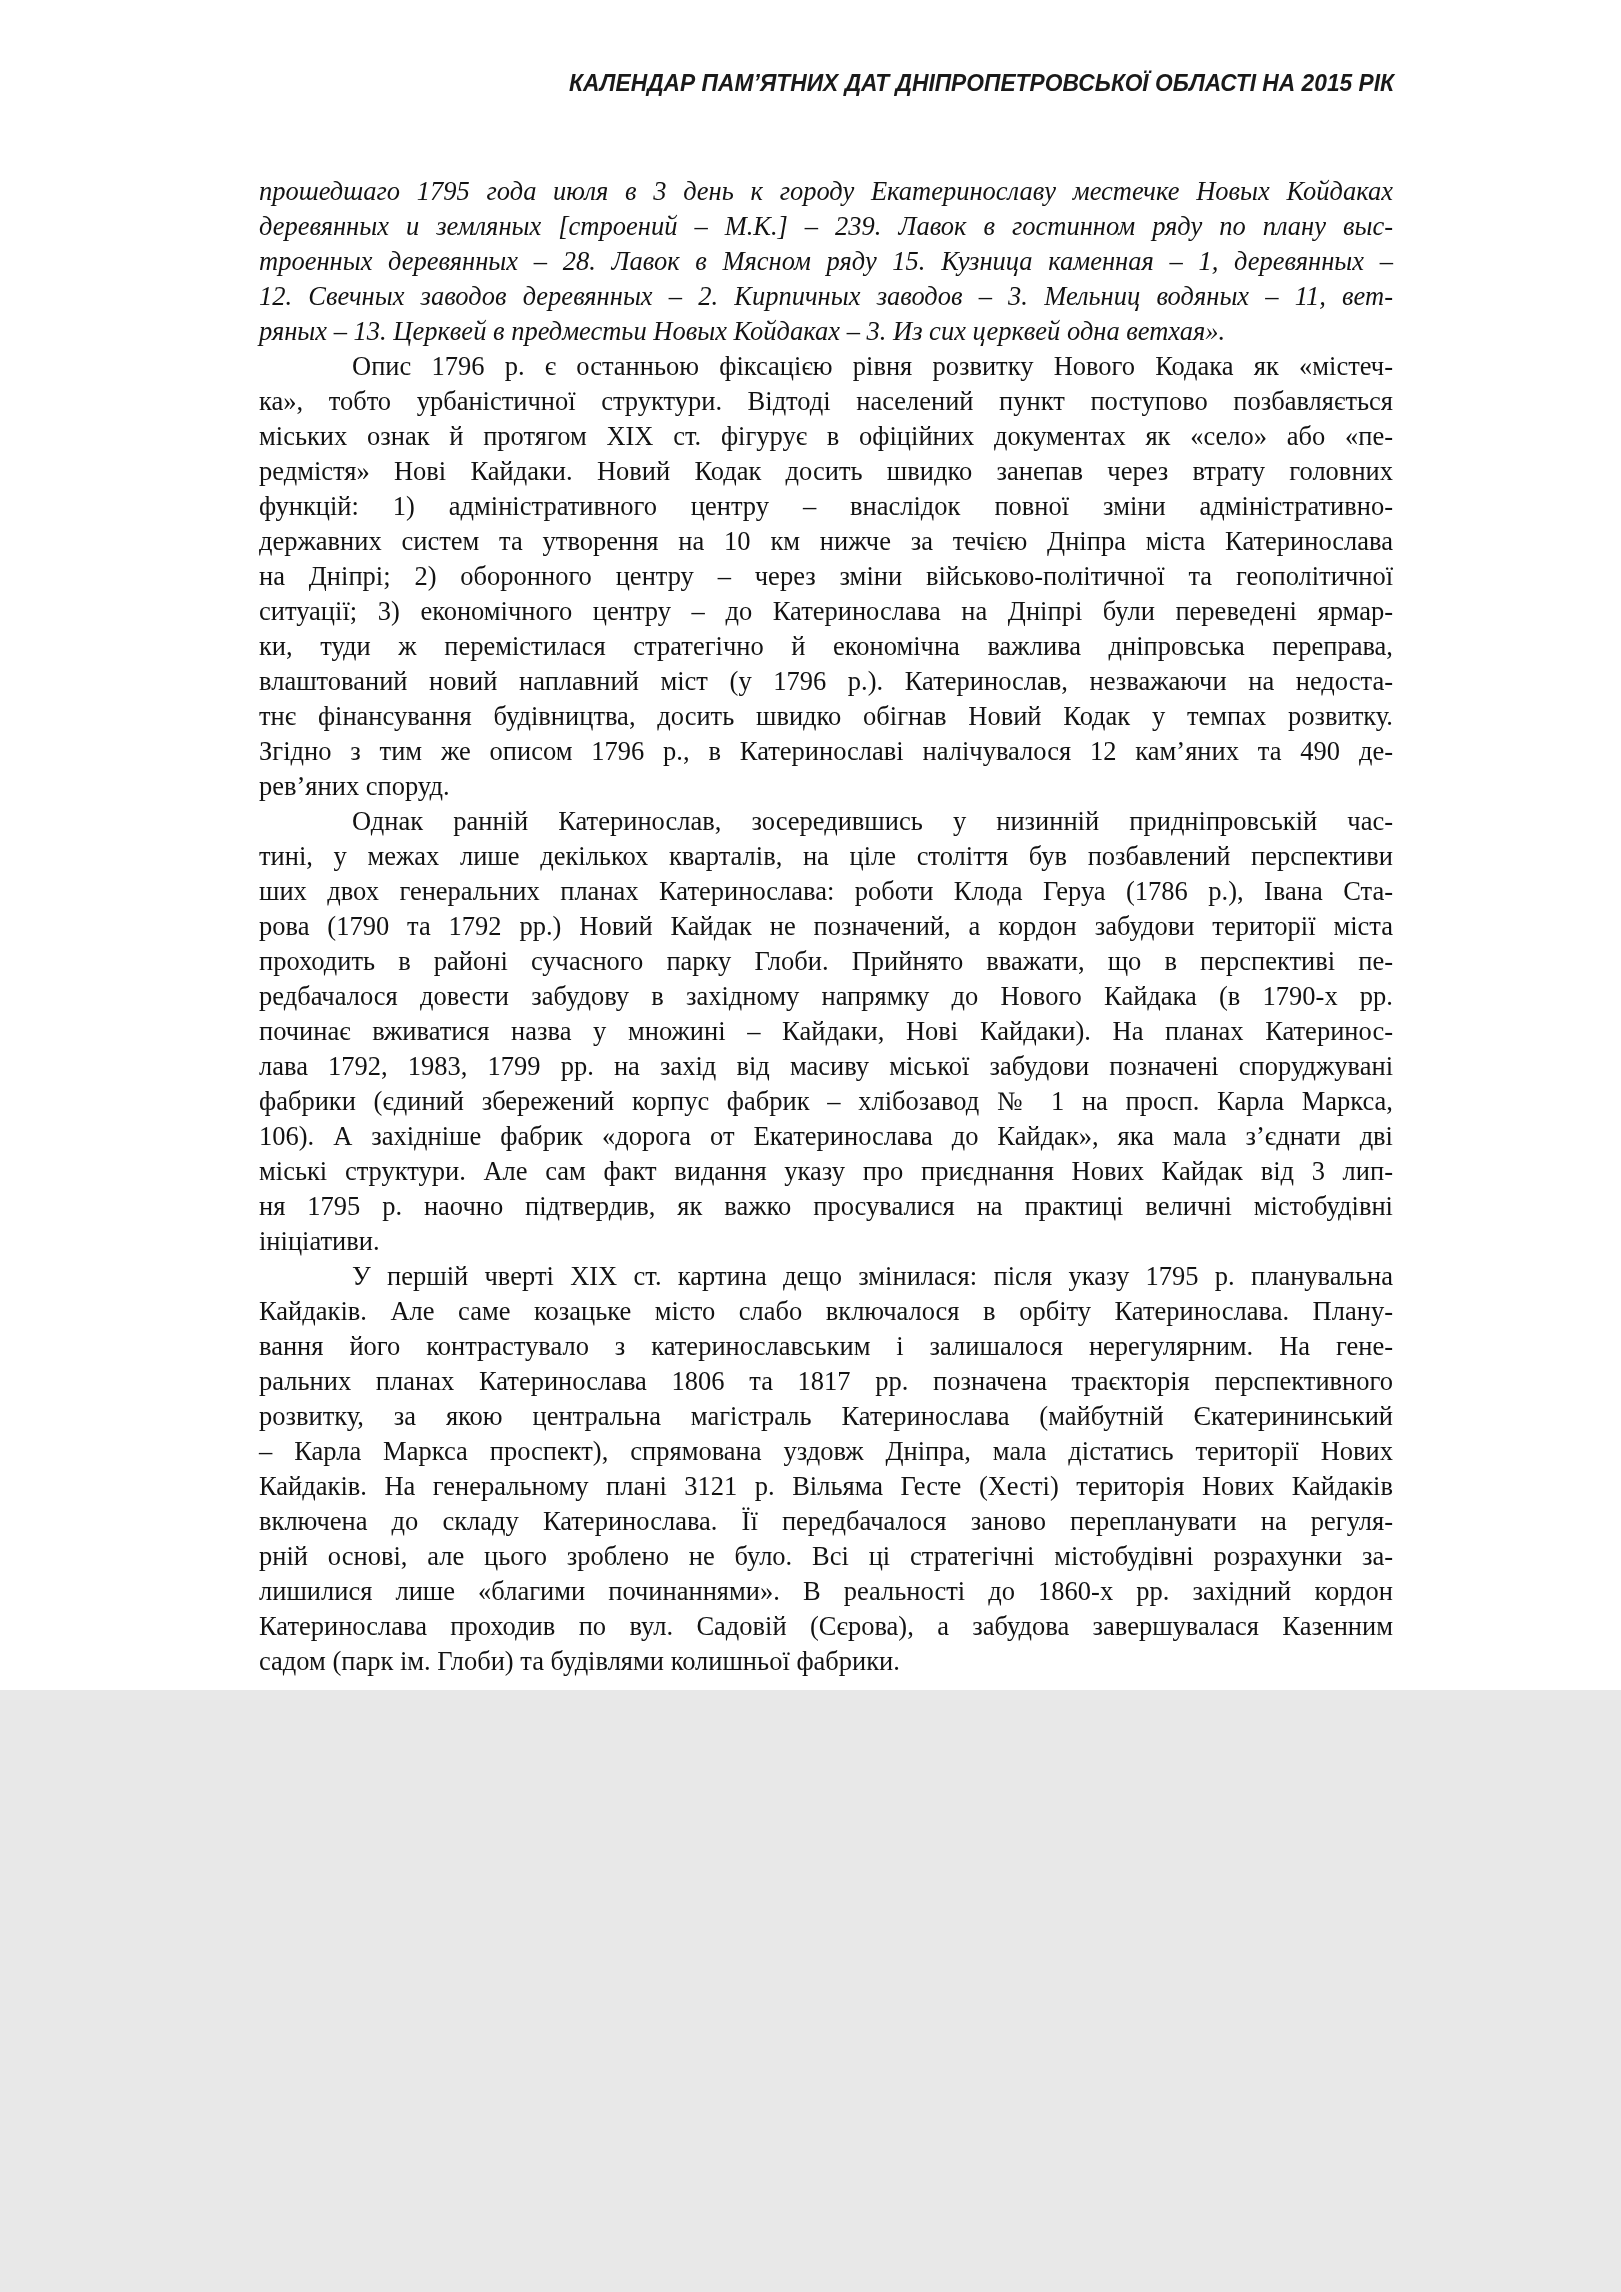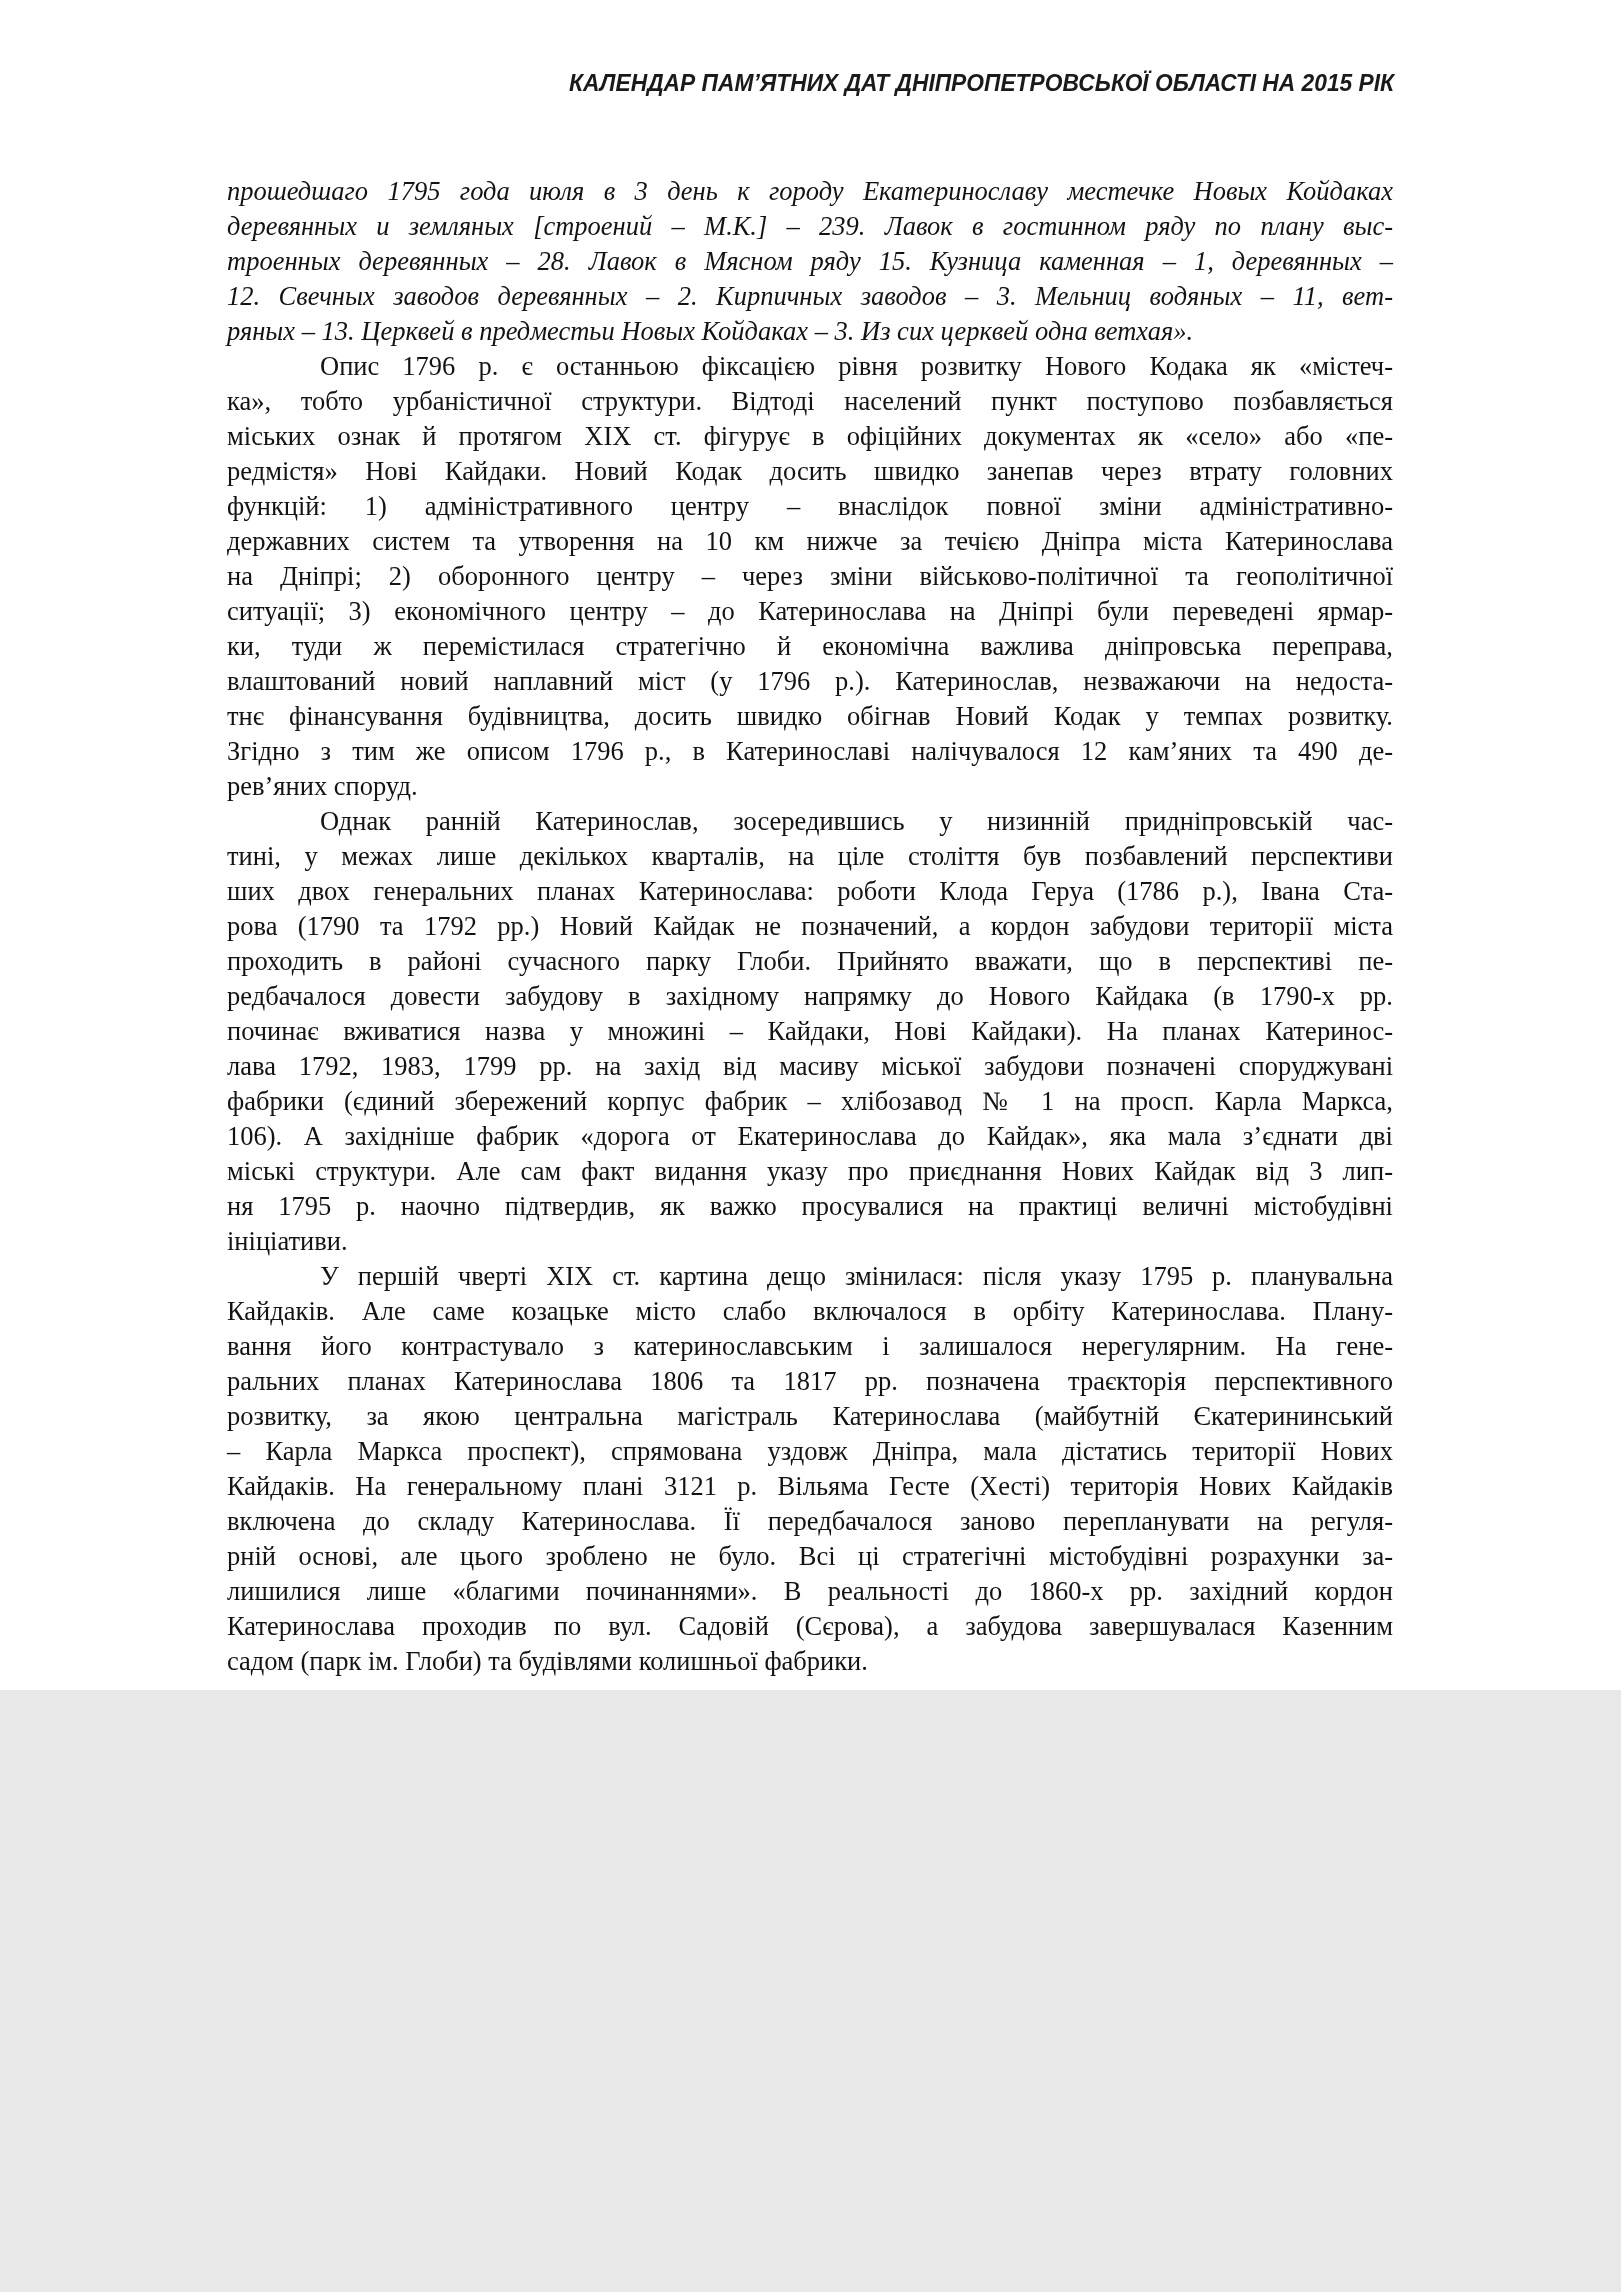--- a/index.html
+++ b/index.html
@@ -35,20 +35,21 @@
     font-family: "Liberation Serif", "DejaVu Serif", serif;
     font-size: 26.5px;
     line-height: 35px;
     color: #131313;
   }
   .para { margin: 0; padding: 0; }
   .para.italic .line { font-style: italic; }
   .line {
     text-align: justify;
     text-align-last: justify;
+    margin-left: 32px;
   }
   .line.last {
     text-align-last: left;
   }
   .line.indent {
     text-indent: 93px;
   }
   .page-number {
     position: absolute;
     top: 1756px;

